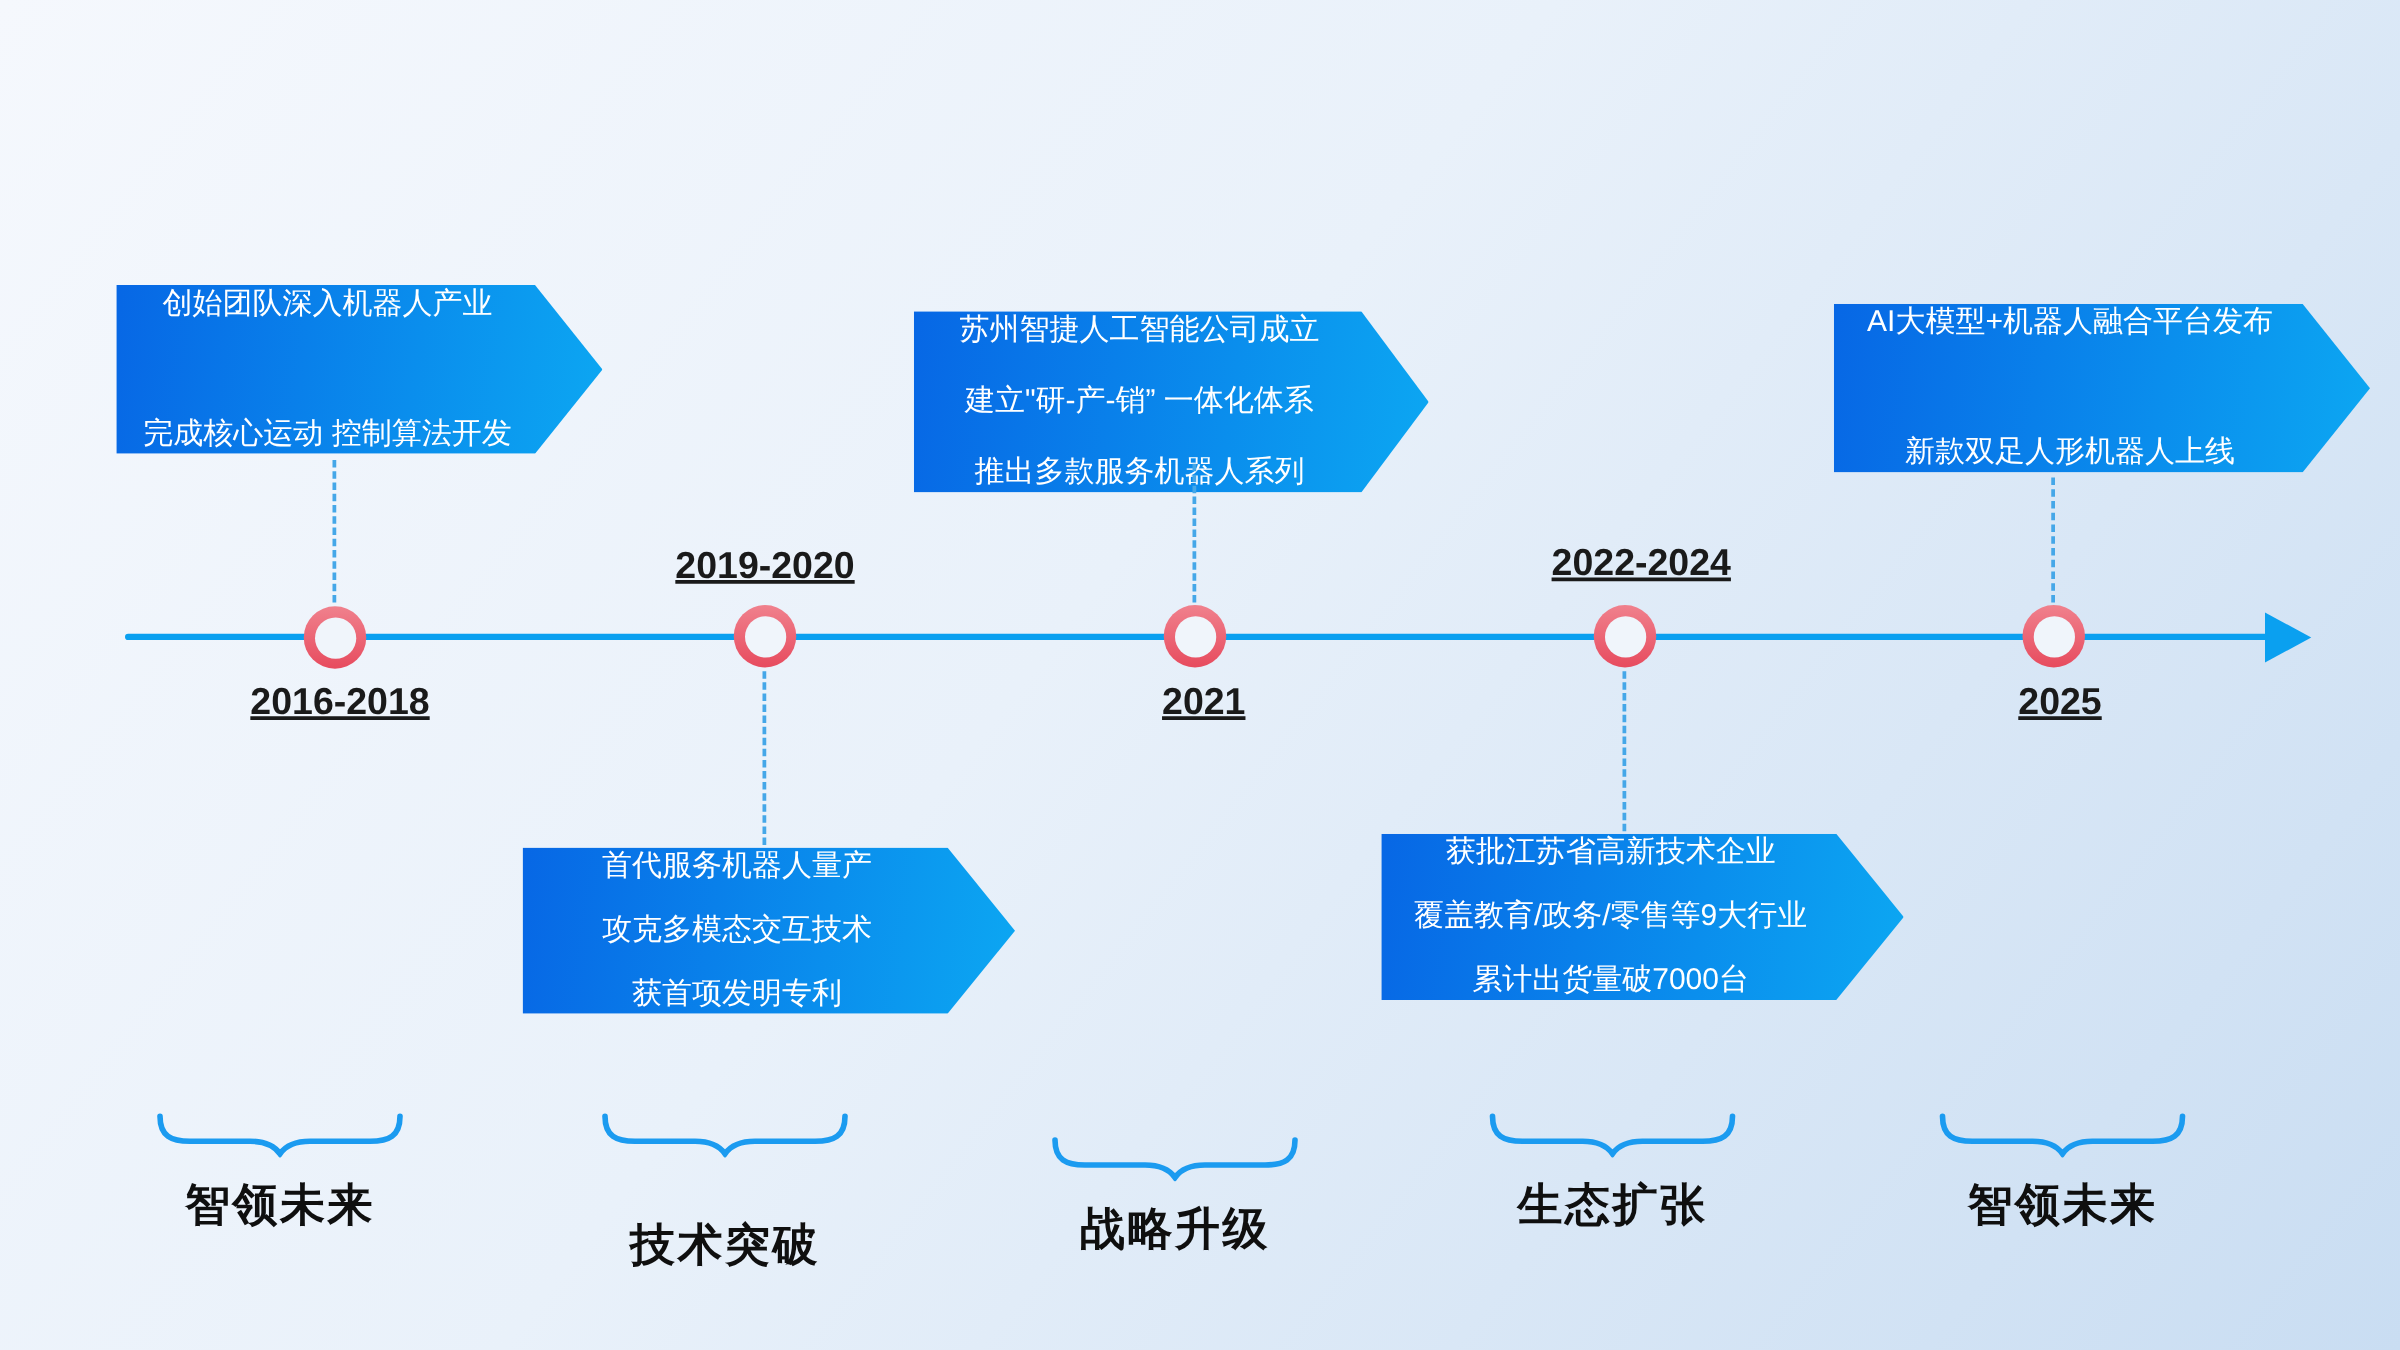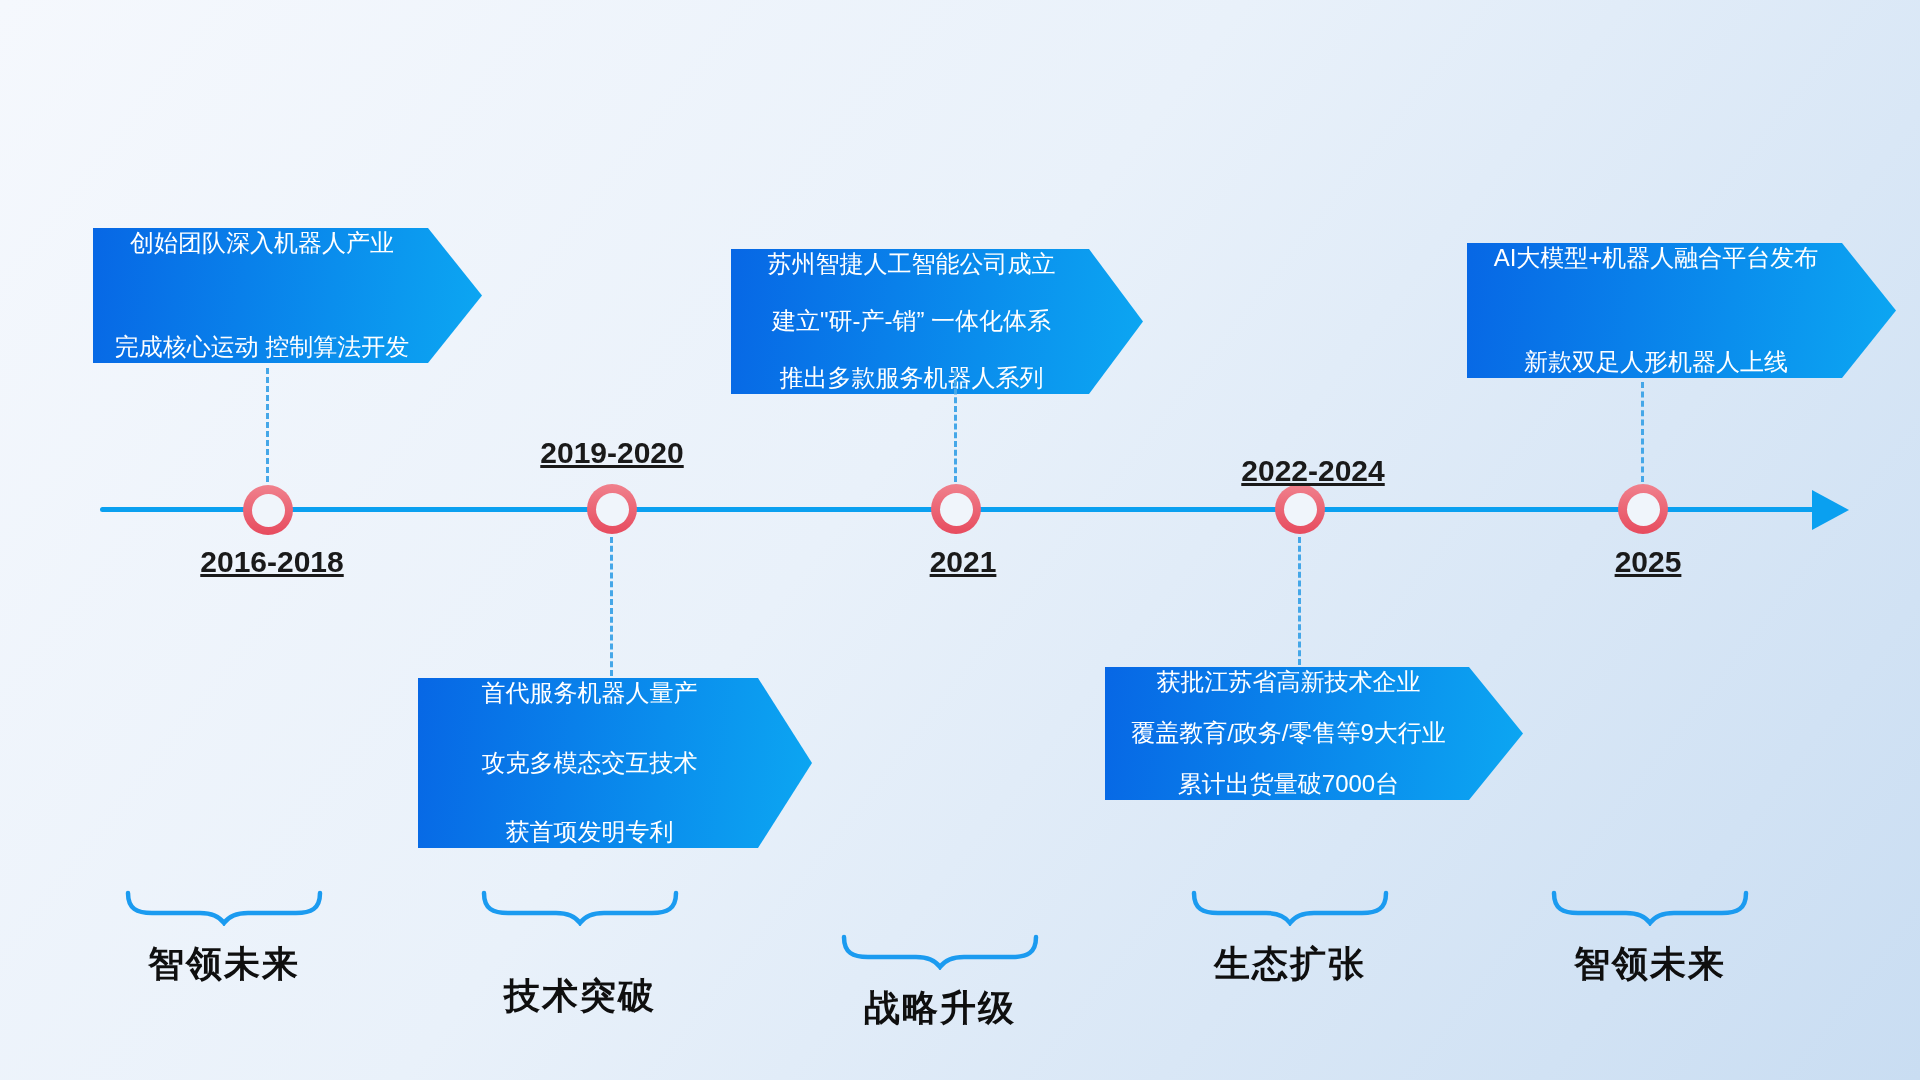--- a/index.html
+++ b/index.html
@@ -21,21 +21,21 @@
   .banner {
     position:absolute; box-sizing:border-box;
     background:linear-gradient(98deg, var(--banner-from,#0767E5) 0%, var(--banner-to,#0CA7F2) 100%);
     clip-path:polygon(0 0, calc(100% - 54px) 0, 100% 50%, calc(100% - 54px) 100%, 0 100%);
     color:var(--banner-text,#FFFFFF);
     display:flex; flex-direction:column; justify-content:space-between;
     text-align:center; font-size:24px; line-height:1.28;
     padding:0 58px 0 7px;
   }
   .banner-m1 { left:93px;  top:228px; width:389px; height:135px; }
-  .banner-m2 { left:418px; top:678px; width:394px; height:170px;gap:10px; }
+  .banner-m2 { left:418px; top:678px; width:394px; height:133px;gap:10px; }
   .banner-m3 { left:731px; top:233px; width:412px; height:145px;margin-top:16px; }
   .banner-m4 { left:1105px;top:667px; width:418px; height:133px; }
   .banner-m5 { left:1419px;top:243px; width:429px; height:135px;margin-left:48px; }
 
   
   .conn { position:absolute; width:0; border-left:3px dashed var(--dash,#45A7E8); }
   .conn-1 { left:266px;  top:368px; height:114px; }
   .conn-2 { left:610px;  top:537px; height:139px; }
   .conn-3 { left:954px;  top:371px; height:111px; }
   .conn-4 { left:1298px; top:537px; height:128px; }
@@ -67,36 +67,36 @@
   .node-5 { left:1618px; top:484px; }
 
   
   .year {
     position:absolute; width:240px; text-align:center;
     font-weight:bold; font-size:30px; color:var(--year-text,#1A1A1A);text-decoration:underline;
   }
   .year-1 { left:152px;  top:545px;text-align:center; }
   .year-2 { left:492px;  top:436px; }
   .year-3 { left:843px;  top:545px; }
-  .year-4 { left:1193px; top:454px;text-align:center; }
+  .year-4 { left:1193px; top:434px;text-align:center; }
   .year-5 { left:1528px; top:545px; }
 
   
   .phase { position:absolute; width:240px; display:flex; flex-direction:column; align-items:center; }
   .phase svg { width:200px; height:38px; display:block; }
   .phase svg path {
     fill:none; stroke:var(--brace,#1B9BF0); stroke-width:4.5; stroke-linecap:round;
   }
   .phase-label {
     margin-top:14px; font-size:36px; font-weight:bold;
     color:var(--phase-text,#0F0F0F); letter-spacing:2px; white-space:nowrap;
   }
   .phase-1 { left:104px;  top:888px; }
   .phase-2 { left:460px;  top:888px;gap:32px; }
-  .phase-3 { left:820px;  top:932px; }
+  .phase-3 { left:820px;  top:907px; }
   .phase-4 { left:1170px; top:888px; }
   .phase-5 { left:1530px; top:888px; }
 </style>
 </head>
 <body>
 
 <div class="stage">
 
   <div class="banner banner-m1">
     <div>创始团队深入机器人产业</div>

